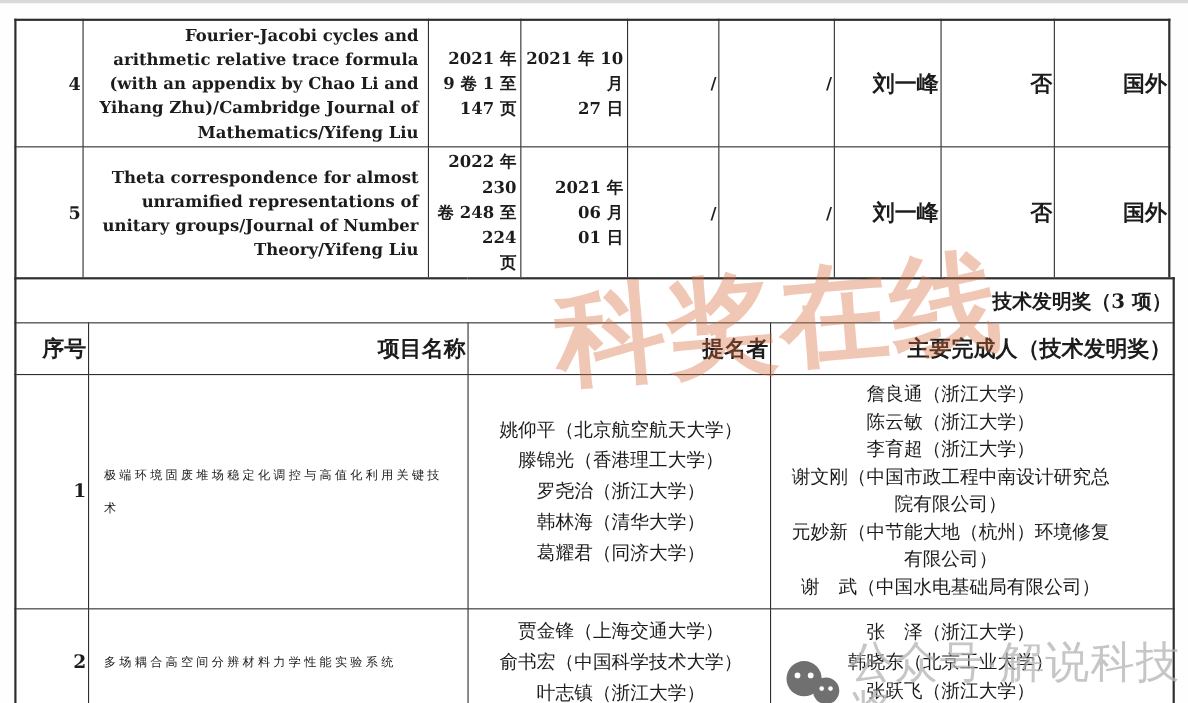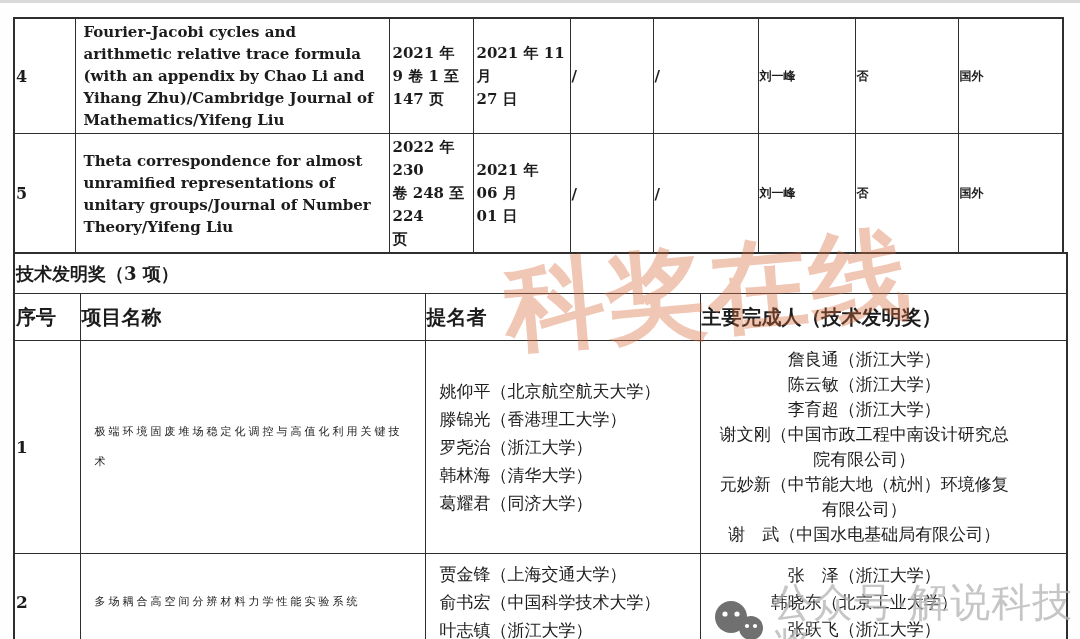--- a/index.html
+++ b/index.html
@@ -1,39 +1,39 @@
 <!DOCTYPE html>
 <html><head>
 <meta charset="utf-8">
 <style>
   html,body{margin:0;padding:0;background:#ffffff;}
   #page{position:relative;width:1080px;height:639px;background:#fefefe;overflow:hidden;
         font-family:"DejaVu Serif","Liberation Serif",serif;color:#1c1c1c;}
   .crop-edge{position:absolute;left:0;top:0;width:1080px;height:3px;background:#d9d9d9;}
 
   table{border-collapse:collapse;table-layout:fixed;position:absolute;background:#ffffff;}
-  td{border:1px solid #2e2e2e;vertical-align:middle;text-align:left;overflow:hidden;}
+  td{border:1px solid #2e2e2e;vertical-align:middle;text-align:right;overflow:hidden;}
 
   
   #papers{left:13px;top:17px;width:1050px;border:2px solid #2e2e2e;}
   #papers td{font-weight:bold;}
   #papers .seq{font-size:16px;}
   #papers .ptitle{font-size:15px;line-height:22px;padding:2px 8px;}
   #papers .vol,#papers .pdate{font-size:15px;line-height:23px;padding:2px 3px;white-space:pre-line;}
   #papers .slash{font-size:15px;}
-  #papers .cn{font-size:12px;}
+  #papers .cn{font-size:20px;}
 
   
   #award{left:13px;top:252px;width:1053px;border:2px solid #2e2e2e;}
   #award .ttl{font-weight:bold;font-size:18px;height:37px;border-radius:13px;}
   #award .hdr{font-weight:bold;font-size:20px;height:44px;}
   #award .seq{font-weight:bold;font-size:17px;}
   #award .project{text-align:left;font-size:11px;letter-spacing:3px;line-height:30px;
                   padding:4px 18px 4px 14px;}
-  #award .noms{text-align:left;font-size:17px;line-height:28px;padding:6px 10px 6px 14px;
+  #award .noms{text-align:center;font-size:17px;line-height:28px;padding:6px 10px 6px 14px;
                white-space:pre-line;}
   #award .comps{text-align:center;font-size:17px;padding:6px 52px 6px 14px;white-space:pre-line;}
   #award .lh25{line-height:25px;}
   #award .lh27{line-height:27px;}
   .r1{height:205px;} .r2{height:85px;}
   .pr4{height:97px;} .pr5{height:89px;}
 
   
   .wm-diag{position:absolute;left:505px;top:243px;width:440px;white-space:nowrap;
            font-size:100px;font-weight:bold;letter-spacing:2px;opacity:0.38;
@@ -63,21 +63,21 @@
         <col style="width:103px">
         <col style="width:105px">
     </colgroup>
     <tbody>
         <tr class="pr4">
       <td class="seq">4</td>
       <td class="ptitle">Fourier-Jacobi cycles and arithmetic relative trace formula (with an appendix by Chao Li and Yihang Zhu)/Cambridge Journal of Mathematics/Yifeng Liu</td>
       <td class="vol">2021 年
 9 卷 1 至
 147 页</td>
-      <td class="pdate">2021 年 11 月
+      <td class="pdate">2021 年 10 月
 27 日</td>
       <td class="slash">/</td>
       <td class="slash">/</td>
       <td class="cn">刘一峰</td>
       <td class="cn">否</td>
       <td class="cn">国外</td>
     </tr>
     <tr class="pr5">
       <td class="seq">5</td>
       <td class="ptitle">Theta correspondence for almost unramified representations of unitary groups/Journal of Number Theory/Yifeng Liu</td>

